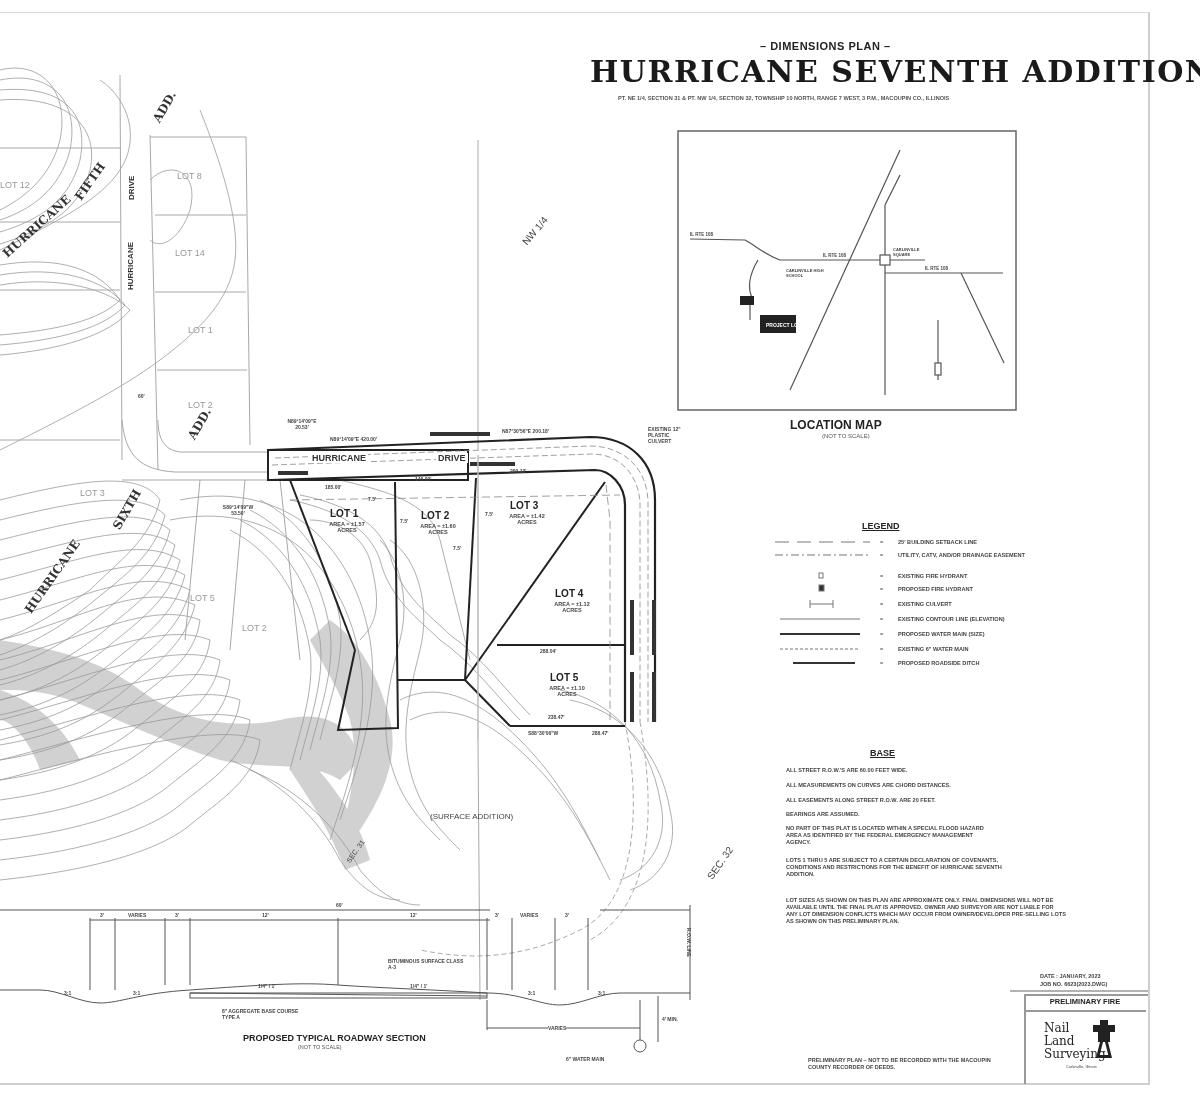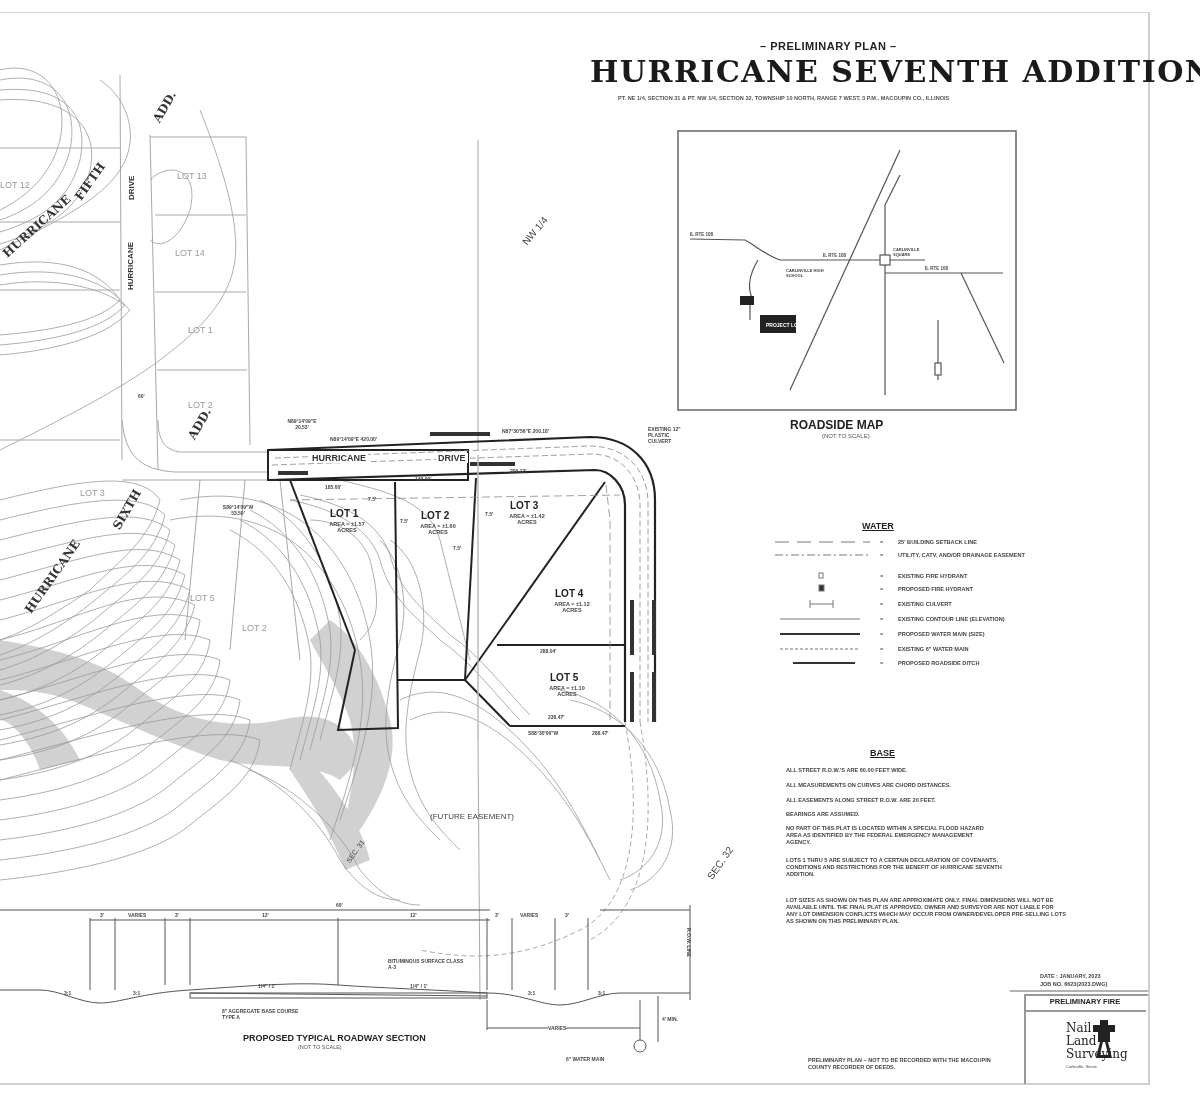--- a/index.html
+++ b/index.html
@@ -20,21 +20,21 @@
   .lotlabel { position:absolute; font-size:10px; font-weight:bold; color:#222; }
   .lotarea { position:absolute; font-size:5.5px; font-weight:bold; color:#444; text-align:center; line-height:6px; }
   .oldlot { position:absolute; font-size:9px; color:#999; }
   .streetname { position:absolute; font-family:"DejaVu Serif", serif; font-size:12px; font-weight:bold; color:#333; white-space:nowrap; }
   .small { position:absolute; font-size:5.5px; font-weight:bold; color:#444; white-space:nowrap; }
   .sec-label { position:absolute; font-size:10px; color:#444; white-space:nowrap; }
   .rs-title { left:232px; top:1033px; font-size:9px; font-weight:bold;padding-left:11px; }
   .rs-sub { left:298px; top:1044px; font-size:5.5px; color:#555; }
   .tb-box { position:absolute; left:1024px; top:994px; width:122px; height:88px; border-left:2px solid #999; border-top:2px solid #999; }
   .tb-header { position:absolute; left:1024px; top:994px; width:122px; height:16px; border-bottom:2px solid #999; font-size:7.5px; font-weight:bold; text-align:center; line-height:16px; }
-  .firm { position:absolute; left:1044px; top:1022px; font-family:"DejaVu Serif", serif; font-size:12px; color:#222; line-height:13px;margin-left:22px; }
+  .firm { position:absolute; left:1044px; top:1022px; font-family:"DejaVu Serif", serif; font-size:12px; color:#222; line-height:13px; }
   .firm-loc { position:absolute; left:1066px; top:1064px; font-size:4px; color:#444; }
   .date-line { position:absolute; left:1040px; font-size:5.5px; font-weight:bold; color:#444; white-space:nowrap; }
   .prelim-foot { left:808px; top:1057px; font-size:5.5px; font-weight:bold; color:#444; line-height:7px; width:200px; }
   .future { left:430px; top:812px; font-size:8px; color:#444; }
 </style>
 </head>
 <body>
 
 <div class="sheet"></div>
 
@@ -214,34 +214,34 @@
   <g fill="#222">
     <rect x="1093" y="1025" width="22" height="7"></rect>
     <rect x="1100" y="1020" width="8" height="5"></rect>
     <rect x="1098" y="1032" width="12" height="10"></rect>
     <polygon points="1100,1042 1096,1058 1099,1058 1103,1042"></polygon>
     <polygon points="1108,1042 1112,1058 1109,1058 1105,1042"></polygon>
     <rect x="1098" y="1055" width="13" height="3"></rect>
   </g>
 </svg>
 
-<div class="abs title-sub">– PRELIMINARY PLAN –</div>
+<div class="abs title-sub">– DIMENSIONS PLAN –</div>
 <div class="abs title-main">HURRICANE SEVENTH ADDITION</div>
 <div class="abs title-desc">PT. NE 1/4, SECTION 31 &amp; PT. NW 1/4, SECTION 32, TOWNSHIP 10 NORTH, RANGE 7 WEST, 3 P.M., MACOUPIN CO., ILLINOIS</div>
 
 <div class="abs small" style="left:766px;top:322px;color:#fff;font-size:5px;line-height:6px;width:30px;text-align:center;">PROJECT LOCATION</div>
 <div class="abs small" style="left:690px;top:232px;font-size:4.5px;">IL RTE 108</div>
 <div class="abs small" style="left:823px;top:253px;font-size:4.5px;">IL RTE 108</div>
 <div class="abs small" style="left:925px;top:266px;font-size:4.5px;">IL RTE 108</div>
 <div class="abs small" style="left:893px;top:247px;font-size:4px;width:34px;white-space:normal;">CARLINVILLE SQUARE</div>
 <div class="abs small" style="left:786px;top:268px;font-size:4px;width:40px;white-space:normal;">CARLINVILLE HIGH SCHOOL</div>
-<div class="abs locmap-title">ROADSIDE MAP</div>
+<div class="abs locmap-title">LOCATION MAP</div>
 <div class="abs locmap-sub">(NOT TO SCALE)</div>
 
-<div class="abs legend-title">WATER</div>
+<div class="abs legend-title">LEGEND</div>
 <div class="legend-row" style="top:539px"><span class="eq">=</span><span>25' BUILDING SETBACK LINE</span></div>
 <div class="legend-row" style="top:552px;width:160px;white-space:normal;"><span class="eq">=</span><span>UTILITY, CATV, AND/OR DRAINAGE EASEMENT</span></div>
 <div class="legend-row" style="top:573px"><span class="eq">=</span><span>EXISTING FIRE HYDRANT</span></div>
 <div class="legend-row" style="top:586px"><span class="eq">=</span><span>PROPOSED FIRE HYDRANT</span></div>
 <div class="legend-row" style="top:601px"><span class="eq">=</span><span>EXISTING CULVERT</span></div>
 <div class="legend-row" style="top:616px"><span class="eq">=</span><span>EXISTING CONTOUR LINE (ELEVATION)</span></div>
 <div class="legend-row" style="top:631px"><span class="eq">=</span><span>PROPOSED WATER MAIN (SIZE)</span></div>
 <div class="legend-row" style="top:646px"><span class="eq">=</span><span>EXISTING 6" WATER MAIN</span></div>
 <div class="legend-row" style="top:660px"><span class="eq">=</span><span>PROPOSED ROADSIDE DITCH</span></div>
 
@@ -258,21 +258,21 @@
 <div class="lotarea" style="left:322px;top:521px;width:50px">AREA = ±1.57 ACRES</div>
 <div class="lotlabel" style="left:421px;top:510px">LOT 2</div>
 <div class="lotarea" style="left:413px;top:523px;width:50px">AREA = ±1.60 ACRES</div>
 <div class="lotlabel" style="left:510px;top:500px">LOT 3</div>
 <div class="lotarea" style="left:502px;top:513px;width:50px">AREA = ±1.42 ACRES</div>
 <div class="lotlabel" style="left:555px;top:588px">LOT 4</div>
 <div class="lotarea" style="left:547px;top:601px;width:50px">AREA = ±1.12 ACRES</div>
 <div class="lotlabel" style="left:550px;top:672px">LOT 5</div>
 <div class="lotarea" style="left:542px;top:685px;width:50px">AREA = ±1.10 ACRES</div>
 
-<div class="oldlot" style="left:177px;top:171px">LOT 13</div>
+<div class="oldlot" style="left:177px;top:171px">LOT 8</div>
 <div class="oldlot" style="left:175px;top:248px">LOT 14</div>
 <div class="oldlot" style="left:188px;top:325px">LOT 1</div>
 <div class="oldlot" style="left:188px;top:400px">LOT 2</div>
 <div class="oldlot" style="left:0px;top:180px">LOT 12</div>
 <div class="oldlot" style="left:80px;top:488px">LOT 3</div>
 <div class="oldlot" style="left:190px;top:593px">LOT 5</div>
 <div class="oldlot" style="left:242px;top:623px">LOT 2</div>
 
 <div class="streetname" style="left:310px;top:453px;font-size:9px;background:#fff;padding:0 2px;font-family:'Liberation Sans',sans-serif;">HURRICANE</div>
 <div class="streetname" style="left:436px;top:453px;font-size:9px;background:#fff;padding:0 2px;font-family:'Liberation Sans',sans-serif;">DRIVE</div>
@@ -281,21 +281,21 @@
 <div class="streetname" style="left:150px;top:118px;transform:rotate(-60deg);transform-origin:left top;">ADD.</div>
 <div class="streetname" style="left:22px;top:608px;transform:rotate(-55deg);transform-origin:left top;">HURRICANE</div>
 <div class="streetname" style="left:110px;top:525px;transform:rotate(-60deg);transform-origin:left top;">SIXTH</div>
 <div class="streetname" style="left:185px;top:435px;transform:rotate(-60deg);transform-origin:left top;">ADD.</div>
 <div class="streetname" style="left:126px;top:290px;font-size:8px;transform:rotate(-90deg);transform-origin:left top;font-family:'Liberation Sans',sans-serif;">HURRICANE</div>
 <div class="streetname" style="left:127px;top:200px;font-size:8px;transform:rotate(-90deg);transform-origin:left top;font-family:'Liberation Sans',sans-serif;">DRIVE</div>
 
 <div class="sec-label" style="left:520px;top:240px;transform:rotate(-50deg);transform-origin:left top;">NW 1/4</div>
 <div class="sec-label" style="left:705px;top:875px;transform:rotate(-55deg);transform-origin:left top;">SEC. 32</div>
 <div class="sec-label" style="left:345px;top:860px;font-size:7px;transform:rotate(-55deg);transform-origin:left top;">SEC. 31</div>
-<div class="abs future">(FUTURE EASEMENT)</div>
+<div class="abs future">(SURFACE ADDITION)</div>
 
 <div class="small" style="left:287px;top:418px;width:30px;white-space:normal;text-align:center;font-size:5px;">N89°14'09"E 20.53'</div>
 <div class="small" style="left:330px;top:436px;font-size:5px;">N89°14'09"E 420.00'</div>
 <div class="small" style="left:502px;top:428px;font-size:5px;">N87°30'56"E 200.18'</div>
 <div class="small" style="left:325px;top:484px;font-size:5px;">185.00'</div>
 <div class="small" style="left:415px;top:476px;font-size:5px;">146.00'</div>
 <div class="small" style="left:510px;top:468px;font-size:5px;">200.13'</div>
 <div class="small" style="left:222px;top:504px;width:32px;white-space:normal;text-align:center;font-size:5px;">S89°14'09"W 53.50'</div>
 <div class="small" style="left:648px;top:426px;width:45px;white-space:normal;font-size:5px;">EXISTING 12" PLASTIC CULVERT</div>
 <div class="small" style="left:368px;top:496px;font-size:5px;">7.5'</div>

